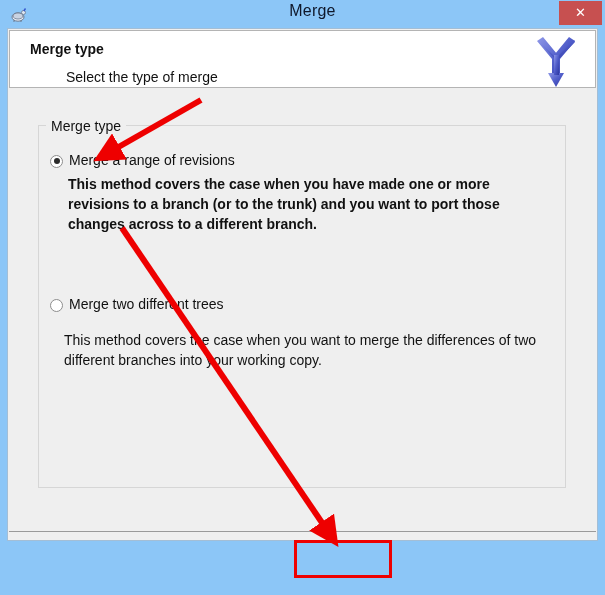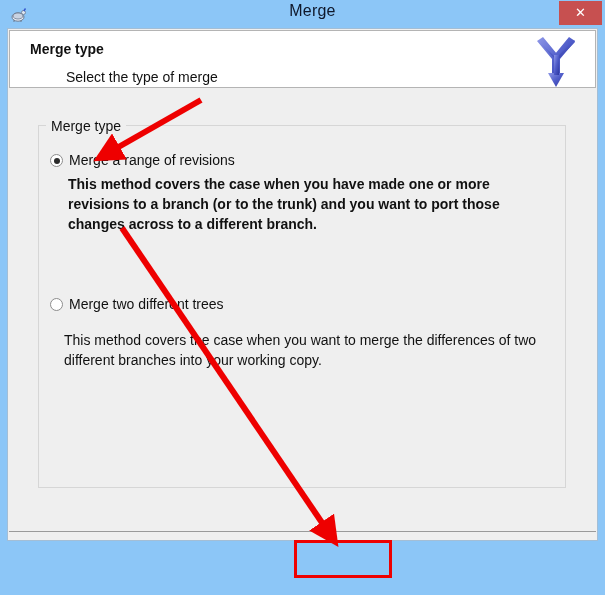--- a/index.html
+++ b/index.html
@@ -133,21 +133,21 @@
     background: #efefef;
     padding: 0 5px;
     font-size: 14px;
     color: #111111;
   }
 
   
   .radio-row {
     position: absolute;
     display: flex;
-    align-items: flex-start;
+    align-items: center;
     cursor: default;
   }
   .radio-mark {
     width: 13px; height: 13px;
     border-radius: 50%;
     border: 1px solid #8d8d8d;
     background: #ffffff;
     box-sizing: border-box;
     margin-top: 2px;
     flex: 0 0 auto;

